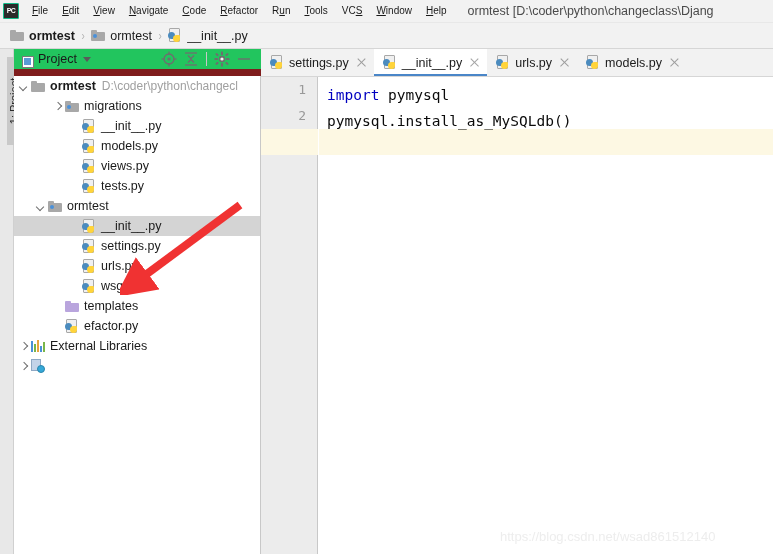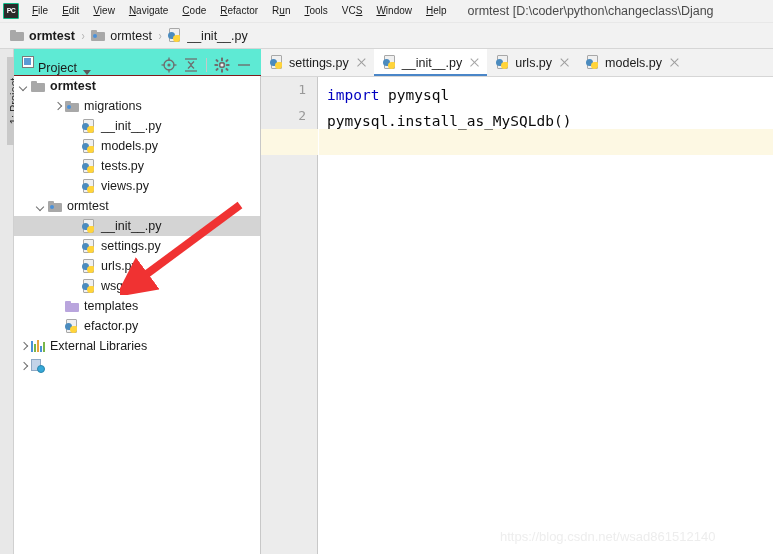--- a/index.html
+++ b/index.html
@@ -86,22 +86,22 @@
   .vtab {
     position: absolute; left: -30px; top: 45px; width: 88px; height: 14px;
     transform: rotate(-90deg); transform-origin: center;
     font-size: 11px; color: #2b2b2b; text-align: center; line-height: 14px;
     background: #c9c9c9; white-space: nowrap;
   }
 
   
   .panel-head {
     position: absolute; left: 14px; top: 49px; width: 247px; height: 27px;
-    background: #5eead4; display: flex; align-items: flex-end;
-    border-bottom: 1px solid #7f1d1d;
+    background: #22c55e; display: flex; align-items: center;
+    border-bottom: 7px solid #7f1d1d;
   }
   .panel-title {
     font-size: 12.5px; color: #1a1a1a; margin-left: 24px;
   }
   .panel-sq {
     position: absolute; left: 8px; top: 7px; width: 12px; height: 12px;
     border: 1.5px solid #7a7a7a; background: #fff;
   }
   .panel-sq::after {
     content:''; position:absolute; left:1px; top:1px; width:7px; height:7px;
@@ -322,20 +322,21 @@
 
   <div class="tree">
       <div class="row">
         <span style="width: 4px; flex: 0 0 auto;"></span>
         <span class="arw down"></span>
         <span class="ico folder">
           <span class="tab"></span>
           <span class="body"></span>
         </span>
         <span class="rowlabel bold">ormtest</span>
+        <span class="rowpath">D:\coder\python\changecl</span>
       </div>
       <div class="row">
         <span style="width: 38px; flex: 0 0 auto;"></span>
         <span class="arw right"></span>
         <span class="ico folder src">
           <span class="tab"></span>
           <span class="body"></span>
         </span>
         <span class="rowlabel">migrations</span>
       </div>
@@ -360,31 +361,31 @@
         <span class="rowlabel">models.py</span>
       </div>
       <div class="row">
         <span style="width: 55px; flex: 0 0 auto;"></span>
         <span class="arw"></span>
         <span class="ico pyfile">
           <span class="sheet"></span>
           <span class="snake-b"></span>
           <span class="snake-y"></span>
         </span>
+        <span class="rowlabel">views.py</span>
+      </div>
+      <div class="row">
+        <span style="width: 55px; flex: 0 0 auto;"></span>
+        <span class="arw"></span>
+        <span class="ico pyfile">
+          <span class="sheet"></span>
+          <span class="snake-b"></span>
+          <span class="snake-y"></span>
+        </span>
         <span class="rowlabel">tests.py</span>
-      </div>
-      <div class="row">
-        <span style="width: 55px; flex: 0 0 auto;"></span>
-        <span class="arw"></span>
-        <span class="ico pyfile">
-          <span class="sheet"></span>
-          <span class="snake-b"></span>
-          <span class="snake-y"></span>
-        </span>
-        <span class="rowlabel">views.py</span>
       </div>
       <div class="row">
         <span style="width: 21px; flex: 0 0 auto;"></span>
         <span class="arw down"></span>
         <span class="ico folder src">
           <span class="tab"></span>
           <span class="body"></span>
         </span>
         <span class="rowlabel">ormtest</span>
       </div>

